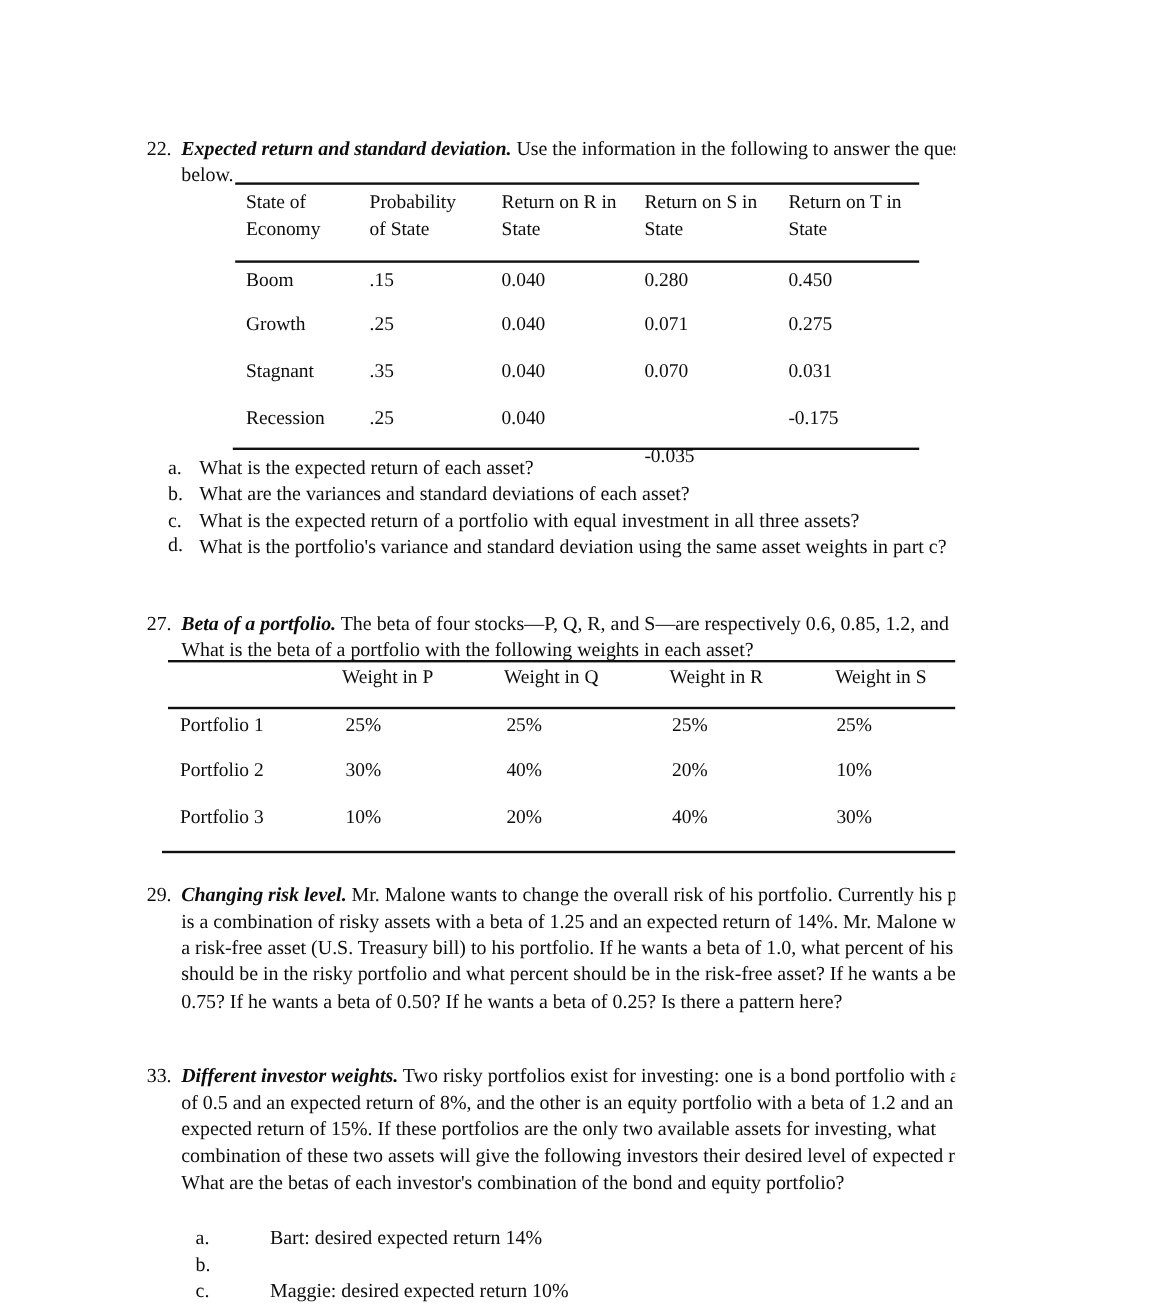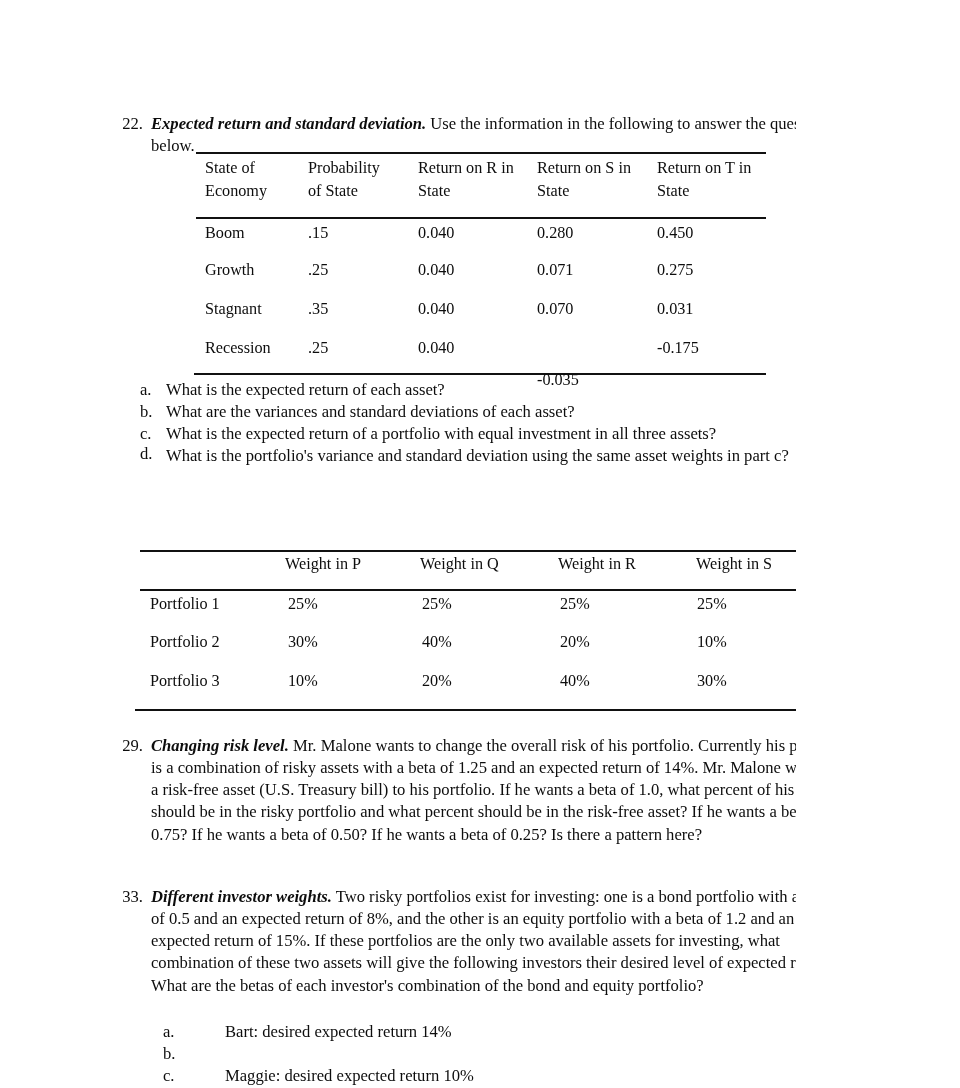--- a/index.html
+++ b/index.html
@@ -153,20 +153,24 @@
     <div class="sub-row">
       <span class="sub-mark">c.</span>
       <span class="sub-text">What is the expected return of a portfolio with equal investment in all three assets?</span>
     </div>
     <div class="sub-row">
       <span class="sub-mark raised">d.</span>
       <span class="sub-text">What is the portfolio's variance and standard deviation using the same asset weights in part c?</span>
     </div>
   </div>
 
+  <div class="problem" style="left:113px; top:509px; width:735px;">
+    <span class="qnum">27.</span>
+    <div class="qbody"><span class="lead">Beta of a portfolio.</span><span> The beta of four stocks—P, Q, R, and S—are respectively 0.6, 0.85, 1.2, and 1.35. What is the beta of a portfolio with the following weights in each asset?</span></div>
+  </div>
 
   <div class="tbl" style="left:0px; top:0px; width:960px; height:720px;">
 
     <div class="rule" style="left:140px; top:550px; width:682px;"></div>
     <div class="rule thin" style="left:140px; top:589px; width:682px;"></div>
     <div class="rule" style="left:135px; top:709px; width:688px;"></div>
 
     <div class="cell" style="left:285px; top:555px;">Weight in P</div>
     <div class="cell" style="left:420px; top:555px;">Weight in Q</div>
     <div class="cell" style="left:558px; top:555px;">Weight in R</div>

